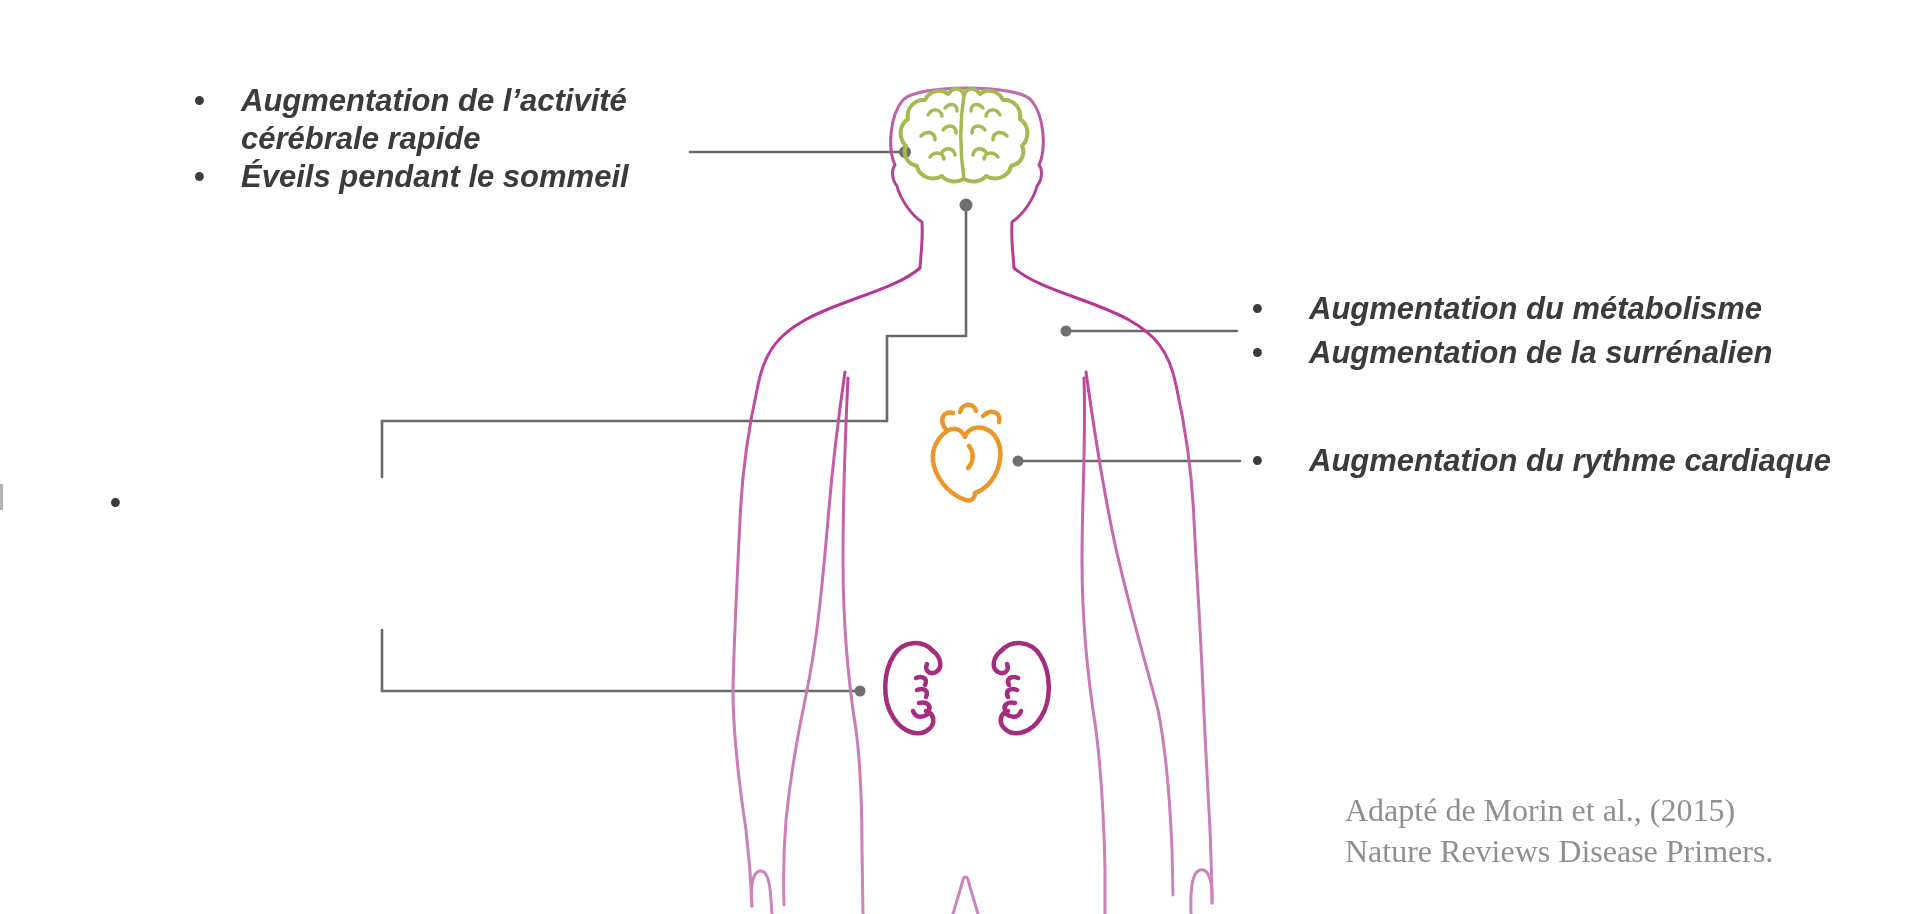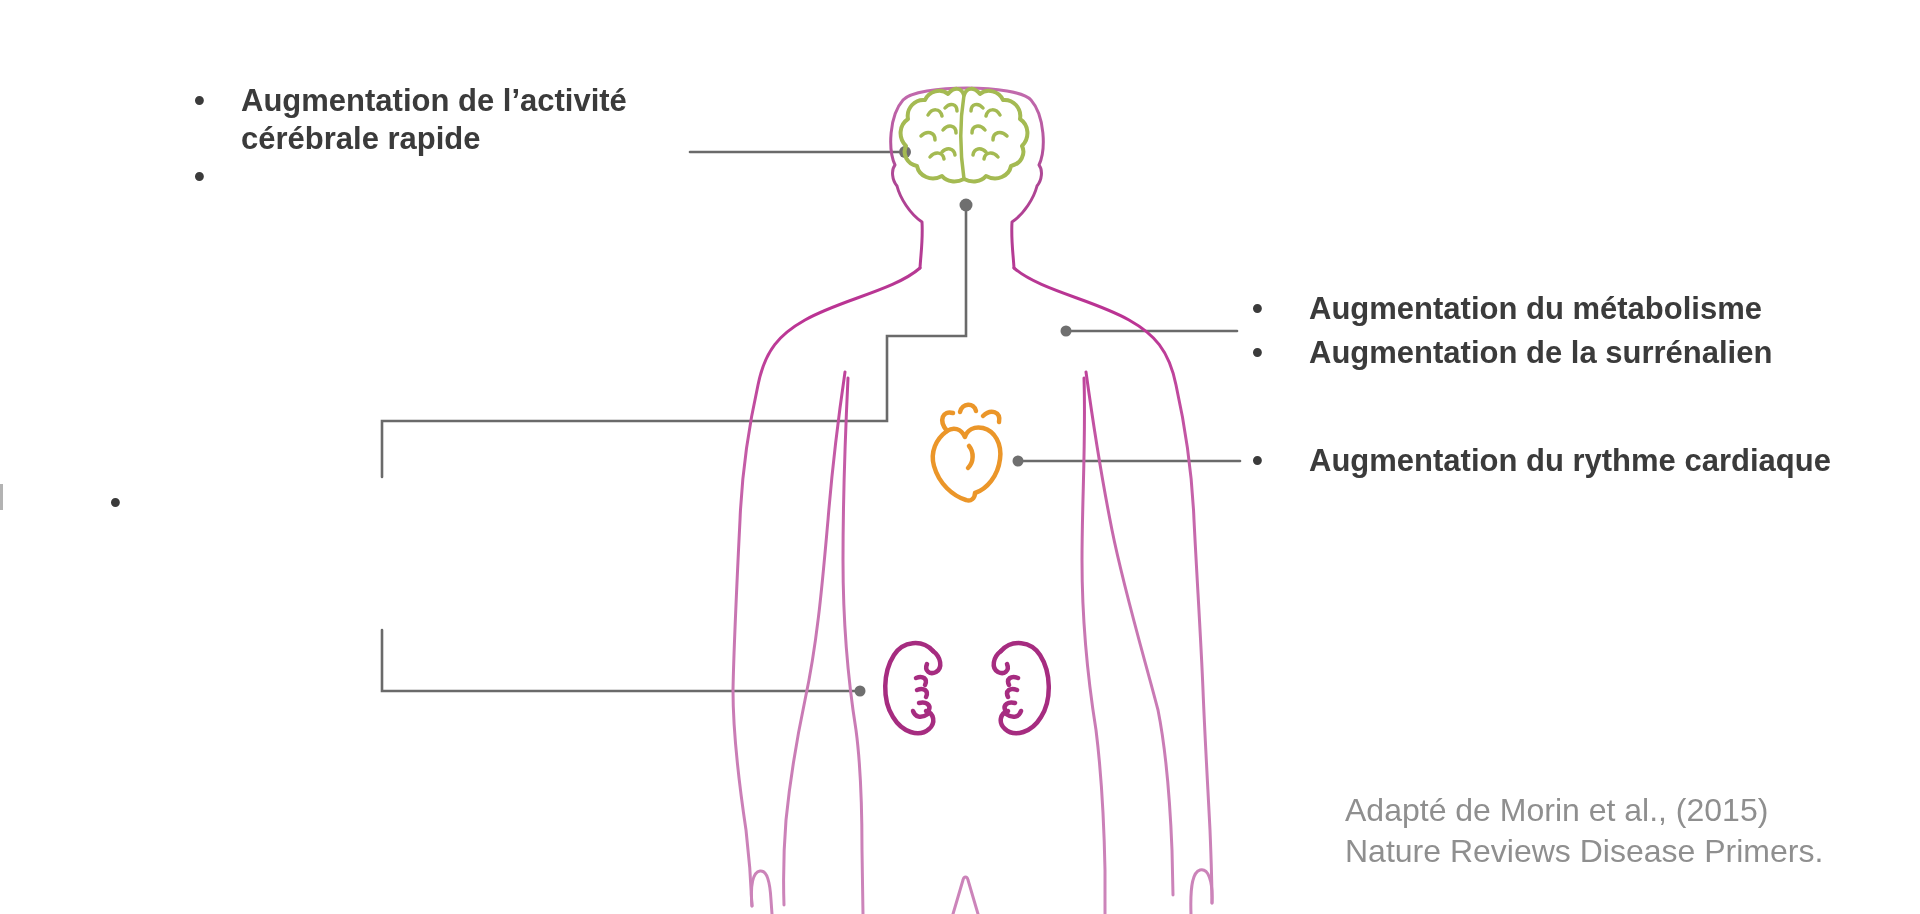--- a/index.html
+++ b/index.html
@@ -5,34 +5,34 @@
   html,body{margin:0;padding:0;background:#ffffff;}
   .stage{
     position:relative;width:1920px;height:914px;background:#ffffff;
     font-family:"Liberation Sans", sans-serif;overflow:hidden;
   }
   .fig-svg{position:absolute;left:0;top:0;width:1920px;height:914px;}
   .note{position:absolute;color:#3b3b3b;font-weight:700;font-size:31px;}
   .note ul{list-style:none;margin:0;padding:0;}
   .note li{display:flex;align-items:flex-start;}
   .bullet{flex:0 0 auto;display:inline-block;}
-  .txt{white-space:pre-line;display:inline-block;}
+  .txt{white-space:pre-line;display:inline-block;font-style:italic;}
   .note-brain{left:186px;top:82px;}
   .note-brain li{line-height:38px;}
   .note-brain .bullet{width:47px;padding-left:8px;}
   .note-hpa{left:100px;top:478px;}
   .note-hpa li{line-height:50px;}
   .note-hpa .bullet{width:60px;padding-left:10px;}
   .note-right li{line-height:38px;margin-bottom:6px;}
   .note-right .bullet{width:57px;padding-left:12px;}
   .note-metab{left:1240px;top:290px;}
   .note-cardiac{left:1240px;top:442px;}
   .citation{
     position:absolute;left:1345px;top:790px;color:#8f8f8f;
-    font-size:32px;font-weight:400;line-height:41px;
+    font-size:32px;font-weight:400;line-height:41px;font-family:Liberation Serif, serif;
   }
   .edge-mark{position:absolute;left:0;top:484px;width:3px;height:26px;background:#b3b3b3;}
 </style>
 </head>
 <body>
 
 <div class="stage">
 
   <svg class="fig-svg" viewBox="0 0 1920 914">
     <defs>
@@ -183,20 +183,21 @@
 
   <div class="note note-brain">
     <ul>
       <li>
         <span class="bullet">•</span>
         <span class="txt">Augmentation de l’activité
 cérébrale rapide</span>
       </li>
       <li>
         <span class="bullet">•</span>
+        <span class="txt">Éveils pendant le sommeil</span>
       </li>
     </ul>
   </div>
 
   <div class="note note-hpa">
     <ul>
       <li>
         <span class="bullet">•</span>
       </li>
     </ul>

